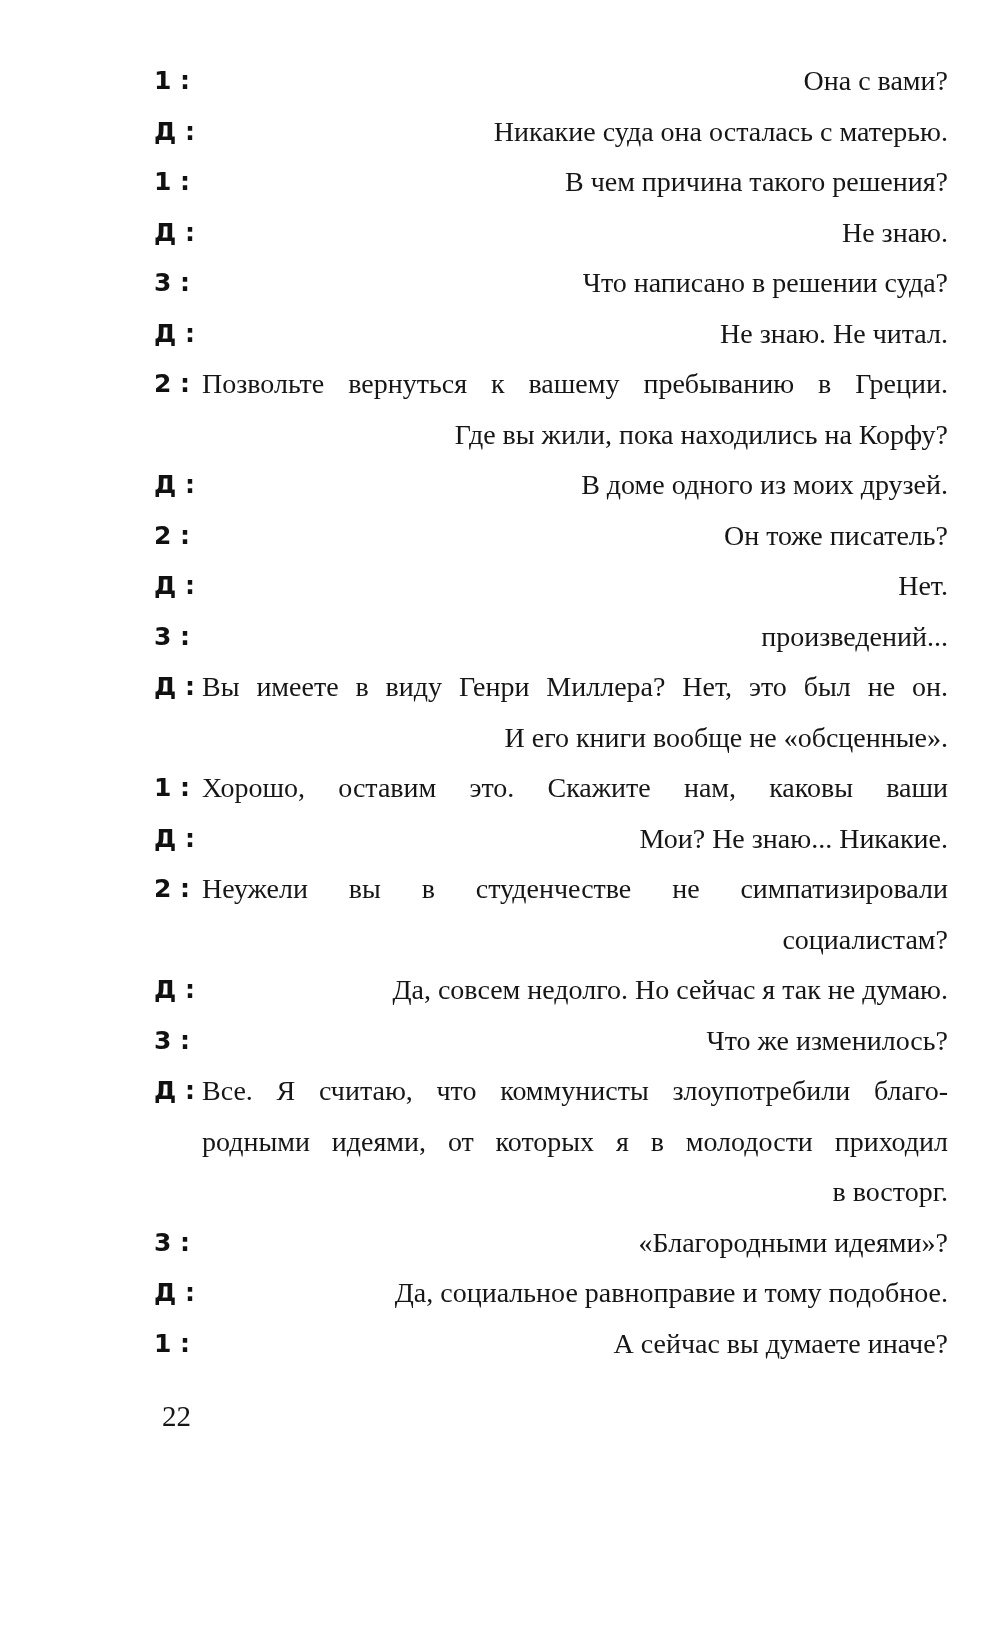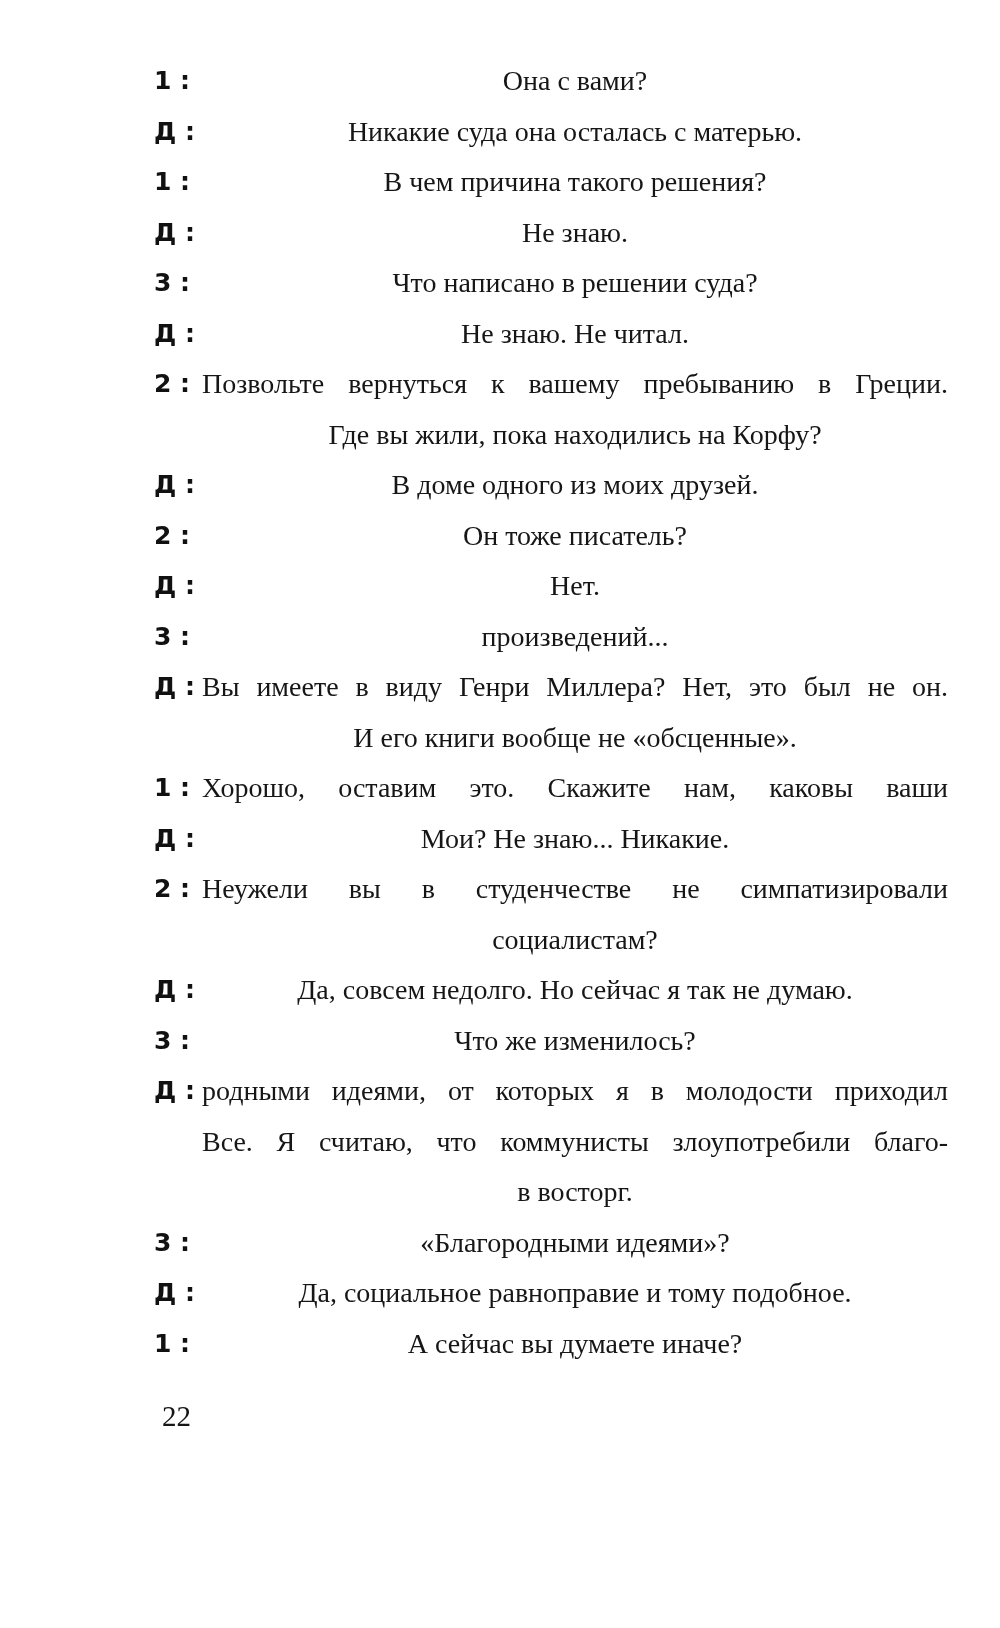--- a/index.html
+++ b/index.html
@@ -41,21 +41,21 @@
     font-size: 25px;
     line-height: 50.5px;
     letter-spacing: 0px;
     color: #111111;
     white-space: nowrap;
   }
   .lines {
     width: 100%;
   }
   .line {
-    text-align: center;
+    text-align: right;
     white-space: normal;
   }
   .line.just {
     text-align: justify;
     text-align-last: justify;
   }
   .pagenum {
     margin-top: 30px;
     margin-left: 8px;
     font-family: "Liberation Serif", "DejaVu Serif", serif;
@@ -170,22 +170,22 @@
   </div>
       <div class="row">
     <span class="speaker">3 :</span>
     <div class="lines">
           <div class="line">Что же изменилось?</div>
         </div>
   </div>
       <div class="row">
     <span class="speaker">Д :</span>
     <div class="lines">
+          <div class="line just">Все. Я считаю, что коммунисты злоупотребили благо-</div>
           <div class="line just">родными идеями, от которых я в молодости приходил</div>
-          <div class="line just">Все. Я считаю, что коммунисты злоупотребили благо-</div>
           <div class="line">в восторг.</div>
         </div>
   </div>
       <div class="row">
     <span class="speaker">3 :</span>
     <div class="lines">
           <div class="line">«Благородными идеями»?</div>
         </div>
   </div>
       <div class="row">

